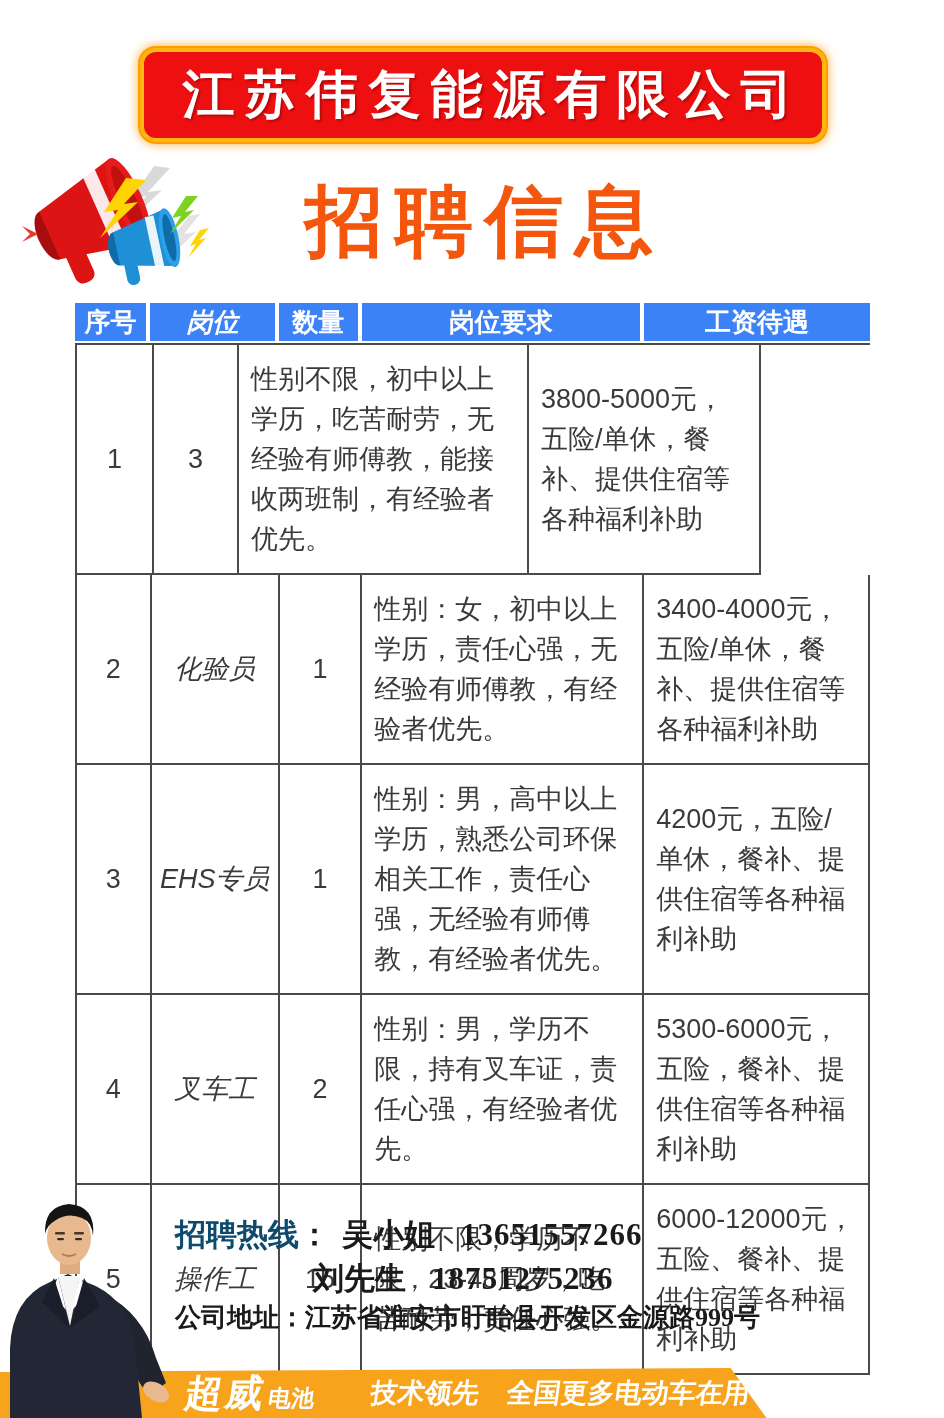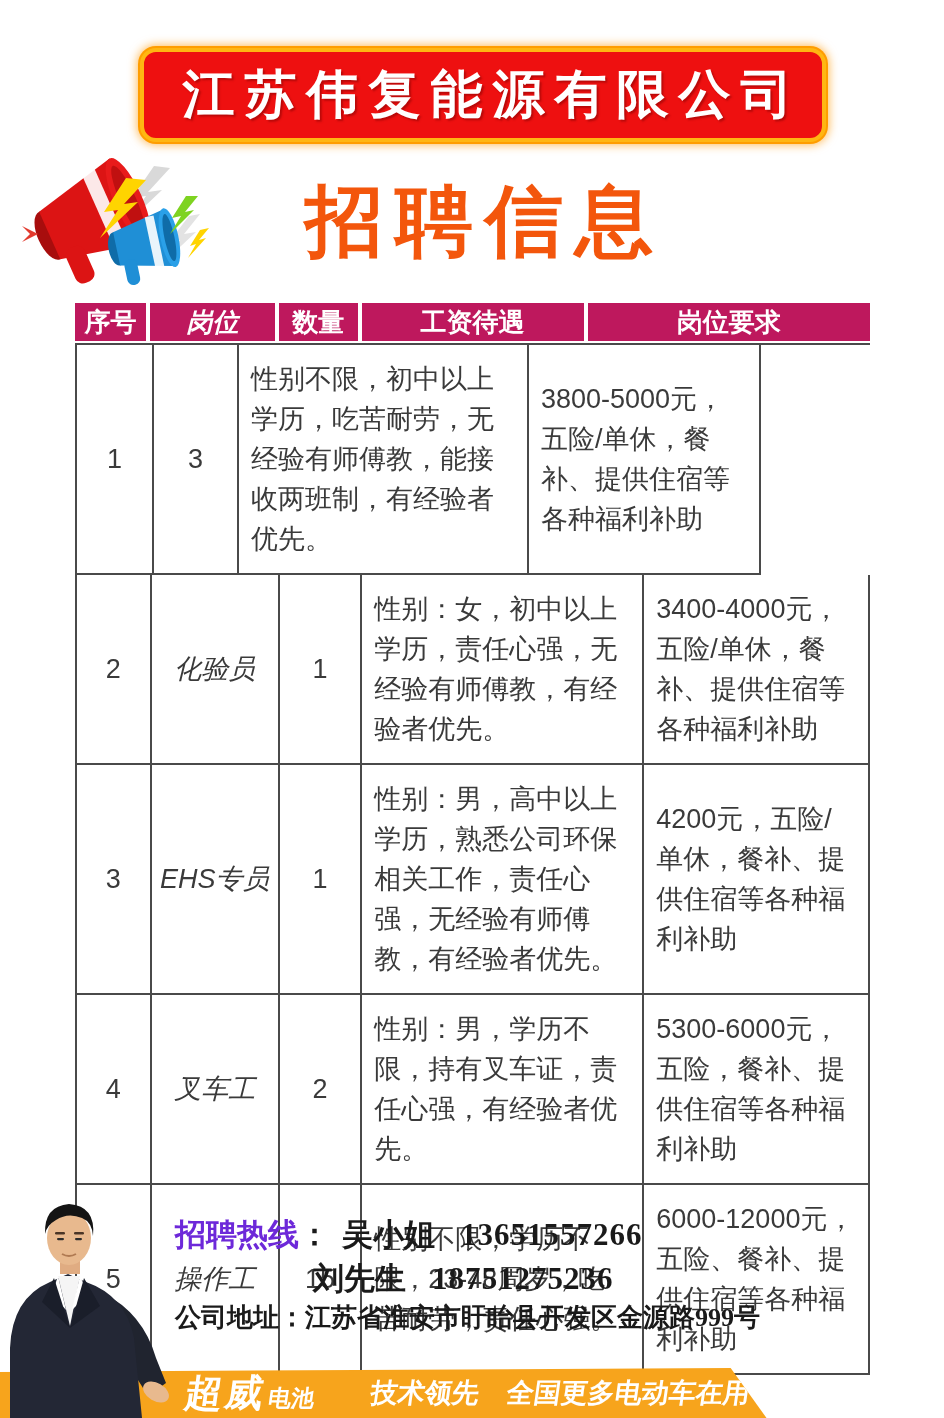--- a/index.html
+++ b/index.html
@@ -29,21 +29,21 @@
     font-size:78px; letter-spacing:12px; white-space:nowrap;
   }
 
   
   .megaphone { position:absolute; left:4px; top:138px; width:210px; height:150px; }
 
   
   .jobs-table { position:absolute; left:75px; top:303px; width:795px; }
   .thead { display:flex; height:38px; }
   .th {
-    background:#be185d; color:#fff; font-size:26px; font-weight:bold;
+    background:#3b82f6; color:#fff; font-size:26px; font-weight:bold;
     display:flex; align-items:center; justify-content:center;
     border-right:4px solid #fff;
   }
   .th:last-child { border-right:none; }
   .tbody { border-left:2px solid #4a4a4a; border-top:2px solid #4a4a4a; margin-top:2px; }
   .tr { display:flex; }
   .td {
     border-right:2px solid #4a4a4a; border-bottom:2px solid #4a4a4a;
     color:#3a3a3a; font-size:27px; line-height:40px;
     display:flex; align-items:center;
@@ -58,21 +58,21 @@
   .tr:nth-child(1) { min-height:160px; }
   .tr:nth-child(2) { min-height:168px; }
   .tr:nth-child(3) { min-height:170px; }
   .tr:nth-child(4) { min-height:164px; }
   .tr:nth-child(5) { min-height:162px; }
 
   
   .contact { position:absolute; left:0; top:1196px; width:944px; height:172px;
              font-family:"Liberation Serif", serif; font-weight:bold; }
   .hotline-line { position:absolute; left:175px; top:18px; font-size:31px; white-space:nowrap; }
-  .hotline-label { color:#6d28d9; }
+  .hotline-label { color:#0c4a6e; }
   .hotline-sep { color:#1a1a1a; }
   .contact-name { color:#1a1a1a; margin-left:12px; }
   .contact-phone { color:#1a1a1a; margin-left:26px; letter-spacing:1px; }
   .hotline-line2 { position:absolute; left:313px; top:62px; font-size:31px; white-space:nowrap; }
   .hotline-line2 .contact-name { margin-left:0; }
   .address-line { position:absolute; left:175px; top:104px; font-size:26px; color:#1a1a1a; white-space:nowrap; }
 
   
   .footer-band {
     position:absolute; left:0; top:1368px; width:944px; height:50px;
@@ -129,22 +129,22 @@
     <polygon points="18,88 34,96 18,104 26,96" fill="#e23a2e"></polygon>
   </svg>
 
   <div class="hero-title">招聘信息</div>
 
   <div class="jobs-table">
     <div class="thead">
       <div class="th w-no">序号</div>
       <div class="th w-pos">岗位</div>
       <div class="th w-cnt">数量</div>
+      <div class="th w-req">岗位要求</div>
       <div class="th w-sal">工资待遇</div>
-      <div class="th w-req">岗位要求</div>
     </div>
     <div class="tbody" id="table-body">
     <div class="tr">
       <div class="td w-no c-center">1</div>
       <div class="td w-cnt c-center">3</div>
       <div class="td w-req c-pad">性别不限，初中以上学历，吃苦耐劳，无经验有师傅教，能接收两班制，有经验者优先。</div>
       <div class="td w-sal c-pad">3800-5000元，五险/单休，餐补、提供住宿等各种福利补助</div>
     </div>
 
     <div class="tr">

